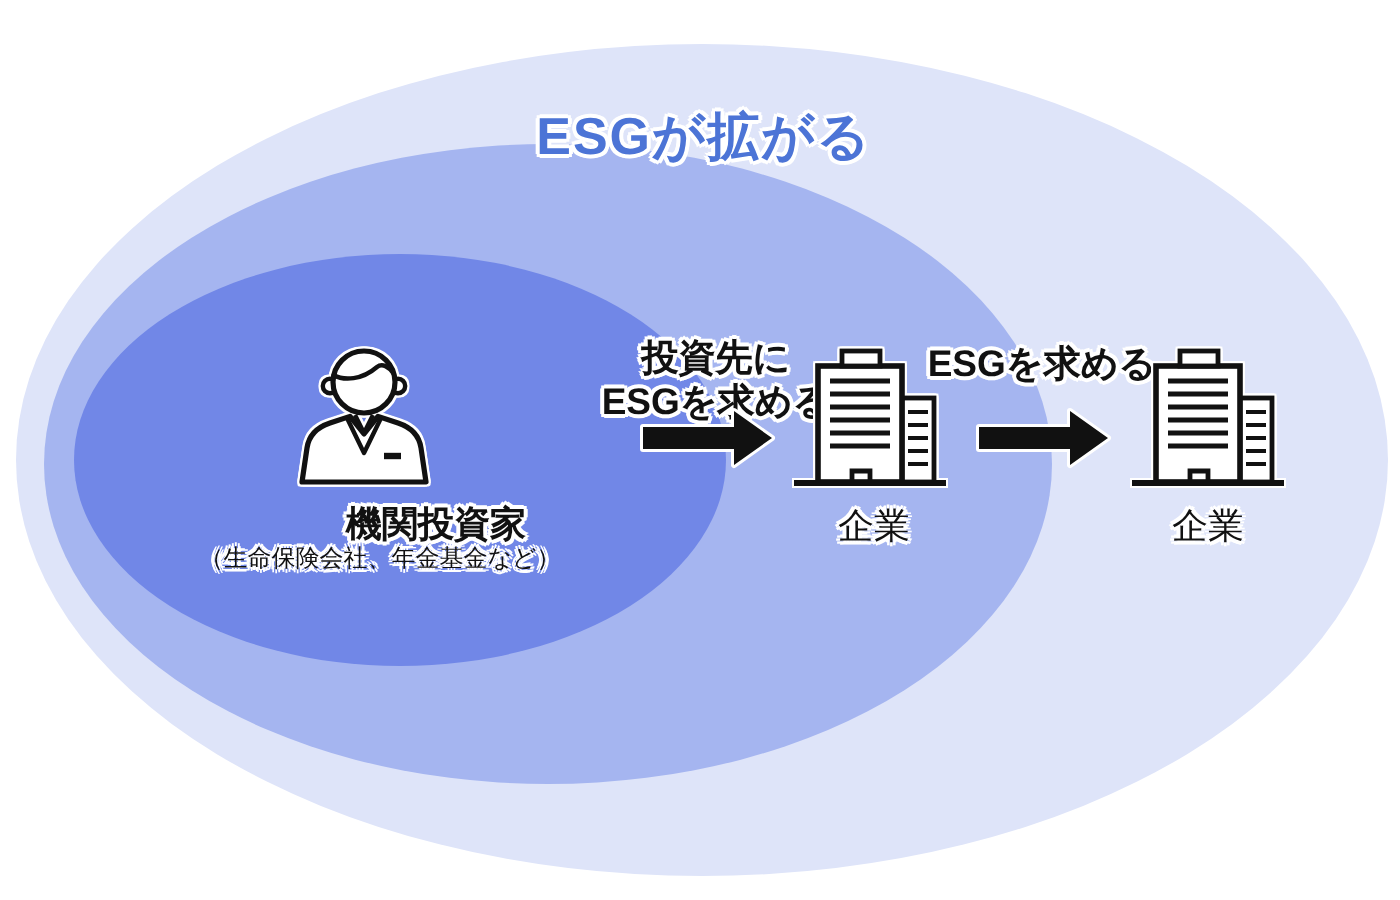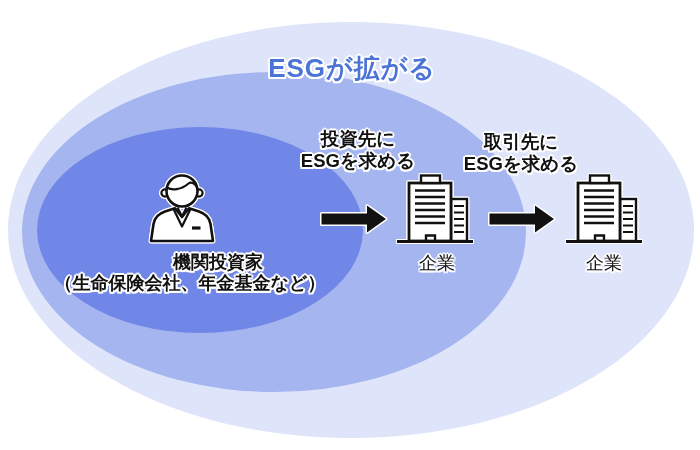--- a/index.html
+++ b/index.html
@@ -38,25 +38,25 @@
     display:flex;align-items:center;justify-content:center;
     font-size:17px;font-weight:bold;box-shadow:0 0 0 2px #fff;
   }
   .person-icon{position:absolute;left:148px;top:171px;width:68px;height:72px;}
   .inv-label{
     position:absolute;left:179px;top:250px;transform:translateX(-50%);
     font-size:18px;font-weight:bold;white-space:nowrap;margin-left:39px;
   }
   .inv-sub{
     position:absolute;left:190px;top:271px;transform:translateX(-50%);
-    font-size:18px;font-weight:bold;white-space:nowrap;
+    font-size:12px;font-weight:normal;white-space:nowrap;
   }
   .flow-caption{
     position:absolute;transform:translateX(-50%);text-align:center;
-    font-size:18.5px;font-weight:bold;line-height:22px;white-space:nowrap;
+    font-size:18.5px;font-weight:bold;line-height:22px;white-space:nowrap;margin-top:40px;
   }
   .flow-caption.f1{left:358px;top:128px;}
   .flow-caption.f2{left:521px;top:131px;}
   .arrow-icon{position:absolute;width:70px;height:34px;top:202px;}
   .arrow-icon.f1{left:319px;}
   .arrow-icon.f2{left:487px;}
   .building-icon{position:absolute;width:78px;height:70px;top:174px;}
   .building-icon.f1{left:396px;}
   .building-icon.f2{left:565px;}
   .company-label{
@@ -118,21 +118,20 @@
         <line x1="19" y1="36" x2="49" y2="36"></line>
       <line x1="19" y1="42.5" x2="49" y2="42.5"></line>
         <line x1="19" y1="49" x2="49" y2="49"></line>
     </g>
     <path d="M30,67 V61.5 H39 V67" fill="none" stroke="#111" stroke-width="2.4"></path>
     <line x1="1" y1="67.5" x2="77" y2="67.5" stroke="#111" stroke-width="3"></line>
   </svg>
   <div class="company-label outlined f1">企業</div>
 
   <div class="flow-caption outlined f2">
-    <div>取引先に</div>
     <div>ESGを求める</div>
   </div>
   <svg class="arrow-icon f2" viewBox="0 0 70 34" xmlns="http://www.w3.org/2000/svg">
     <path d="M2.5,11.5 H48 V3.5 L67,17 L48,30.5 V22.5 H2.5 Z" fill="#111" stroke="#fff" stroke-width="3" paint-order="stroke" stroke-linejoin="round"></path>
   </svg>
   <svg class="building-icon halo f2" viewBox="0 0 78 70" xmlns="http://www.w3.org/2000/svg">
     <rect x="55" y="25" width="16" height="42" fill="#fff" stroke="#111" stroke-width="2.4"></rect>
     <g stroke="#111" stroke-width="2">
       <line x1="58" y1="32" x2="68" y2="32"></line>
         <line x1="58" y1="38.5" x2="68" y2="38.5"></line>

